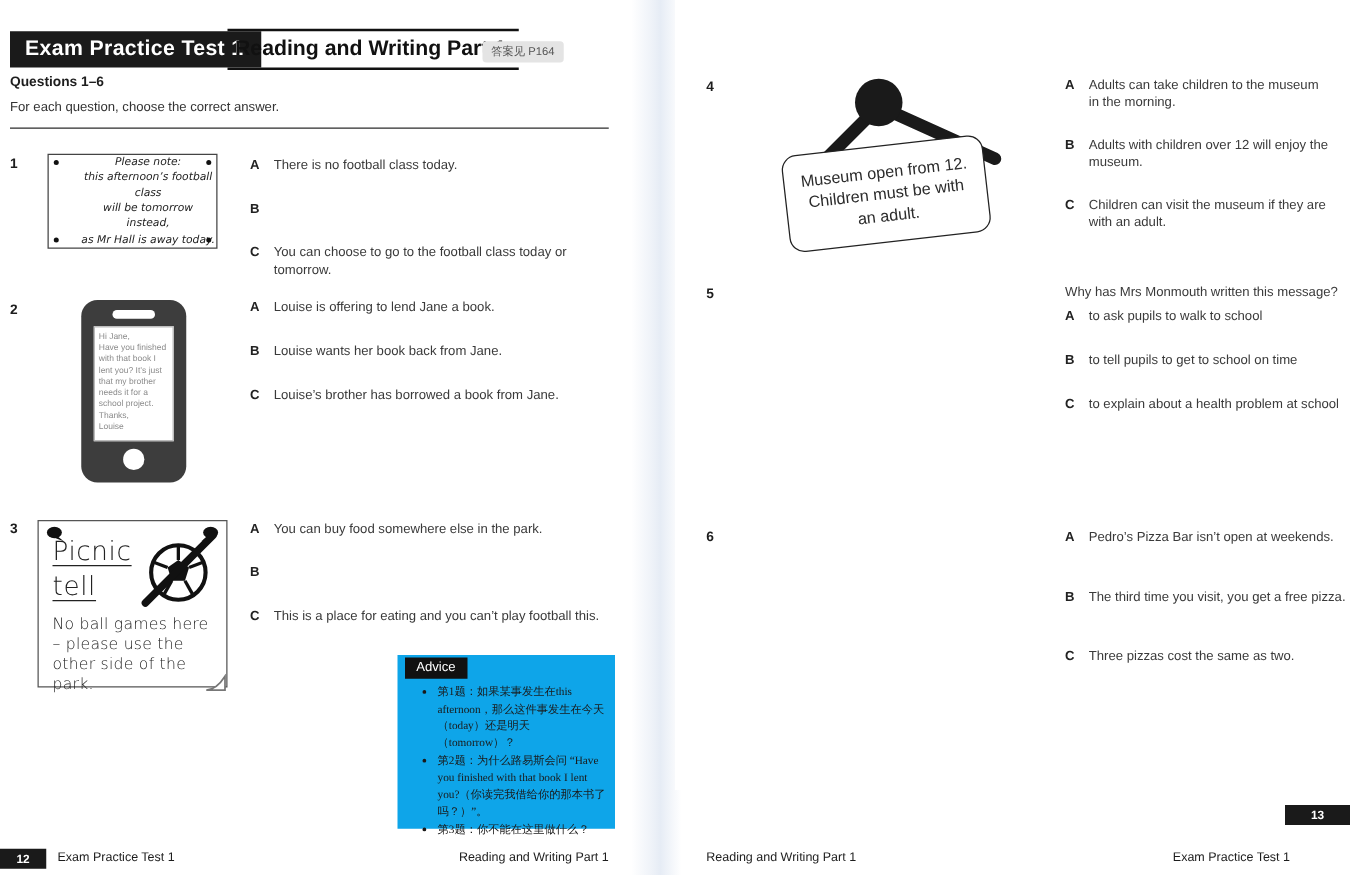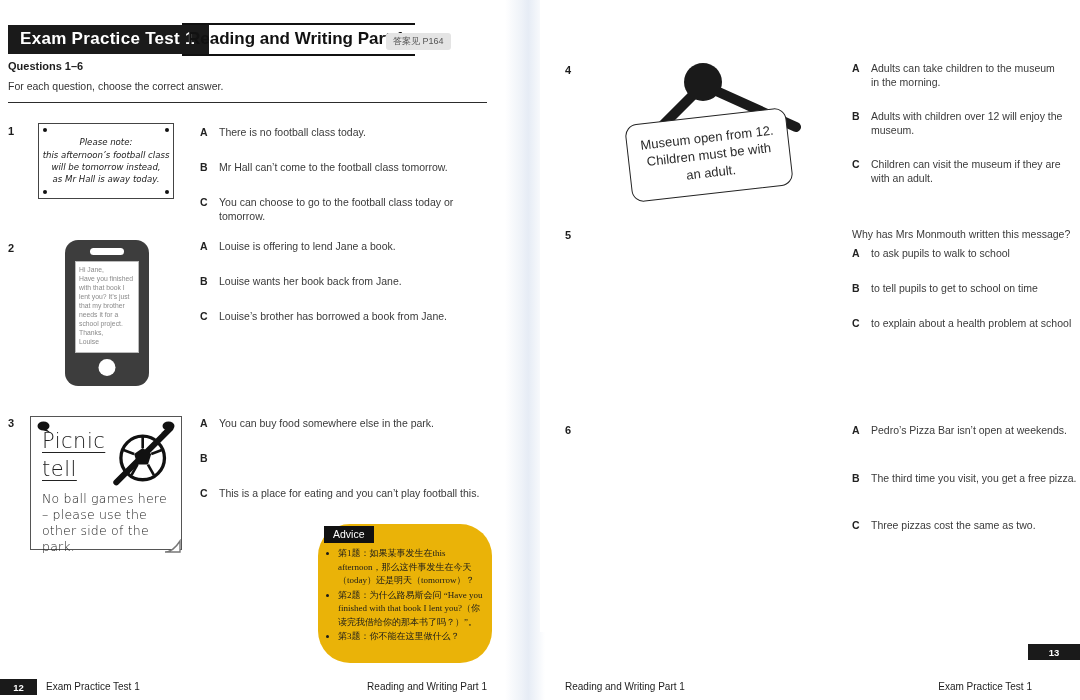--- a/index.html
+++ b/index.html
@@ -24,21 +24,21 @@
   .hrule     { position:absolute; left:8px; top:102px; width:479px; border-top:1.6px solid #2c2c2c; }
 
   .qnum { position:absolute; font-size:11px; font-weight:bold; color:#1d1d1d; }
 
   .opt { position:absolute; display:flex; gap:9px; font-size:10.5px; line-height:1.33; color:#3a3a3a; }
   .opt .lt { font-weight:bold; color:#222; flex:0 0 10px; }
 
   
   .note { position:absolute; left:38px; top:123px; width:136px; height:76px; border:1.2px solid #444;
           background:#fff; display:flex; flex-direction:column; justify-content:center; text-align:center;
-          font-family:"DejaVu Sans", sans-serif; font-style:italic; font-size:8.6px; line-height:1.45; color:#222; }
+          font-family:"DejaVu Sans", sans-serif; font-style:italic; font-size:8.6px; line-height:1.45; color:#222;padding-left:25px; }
   .pin-dot { position:absolute; width:4px; height:4px; background:#111; border-radius:50%; }
 
   
   .phone { position:absolute; left:65px; top:240px; width:84px; height:146px; background:#3d3d3d; border-radius:13px; }
   .phone .spk { position:absolute; left:50%; top:8px; transform:translateX(-50%); width:34px; height:7px;
                 background:#fff; border-radius:4px; }
   .phone .scr { position:absolute; left:10px; top:21px; width:64px; height:92px; background:#fff;
                 border:1px solid #bbb; padding:4px 3px; font-size:6.8px; line-height:1.32; color:#8b8b8b; }
   .phone .home { position:absolute; left:50%; bottom:10px; transform:translateX(-50%);
                  width:17px; height:17px; background:#fff; border-radius:50%; }
@@ -48,24 +48,24 @@
             background:#fff; padding:10px 8px 4px 11px;
             font-family:"DejaVu Sans", sans-serif; font-weight:300; color:#222; }
   .picnic .t { font-size:21px; letter-spacing:.5px; text-decoration:underline; text-underline-offset:4px;
                text-decoration-thickness:1px; line-height:1.35; }
   .picnic .b { margin-top:7px; font-size:12.5px; line-height:1.28; letter-spacing:.2px; }
   .picnic .ball { position:absolute; right:4px; top:6px; }
   .pin-bubble { position:absolute; }
   .curl { position:absolute; right:-1px; bottom:-5px; }
 
   
-  .advice { position:absolute; left:318px; top:524px; width:174px; height:139px; background:#eab308;border-radius:32px; }
+  .advice { position:absolute; left:318px; top:524px; width:174px; height:139px; background:#0ea5e9; }
   .advice .lbl { display:inline-block; background:#111; color:#fff; font-size:10.5px; padding:2px 9px 3px; margin:1px 0 0 6px; }
   .advice ul { margin:4px 6px 0 20px; font-family:"Liberation Serif", serif; font-size:9px; line-height:1.5; color:#1a1a1a; }
-  .advice li { margin-bottom:1px; }
+  .advice li { margin-bottom:1px;margin-left:12px; }
 
   
   .pgbox { position:absolute; background:#1a1a1a; color:#fff; font-size:9.5px; font-weight:bold;
            height:16px; min-width:37px; display:flex; align-items:center; justify-content:center; }
   .foot-txt { position:absolute; font-size:10px; color:#1d1d1d; }
 
   
   .hanger-svg { position:absolute; left:600px; top:55px; }
   .hang-sign { position:absolute; left:630px; top:116px; width:162px; height:78px; background:#fff;
                border:1.6px solid #222; border-radius:12px; transform:rotate(-6.5deg);
@@ -94,21 +94,20 @@
     <div>this afternoon’s football class</div>
     <div>will be tomorrow instead,</div>
     <div>as Mr Hall is away today.</div>
   </div>
   <div class="opt" style="left:200px; top:126px; width:300px;">
     <span class="lt">A</span>
     <span>There is no football class today.</span>
   </div>
   <div class="opt" style="left:200px; top:161px; width:300px;">
     <span class="lt">B</span>
-    <span>Mr Hall can’t come to the football class tomorrow.</span>
   </div>
   <div class="opt" style="left:200px; top:196px; width:300px;">
     <span class="lt">C</span>
     <span>You can choose to go to the football class today or tomorrow.</span>
   </div>
 
   <div class="qnum" style="left:8px; top:242px;">2</div>
   <div class="phone">
     <div class="spk"></div>
     <div class="scr">

